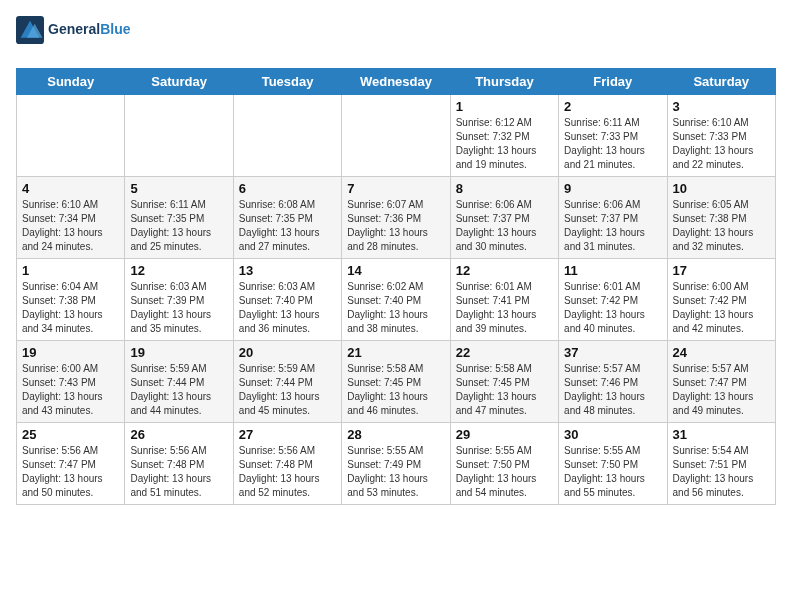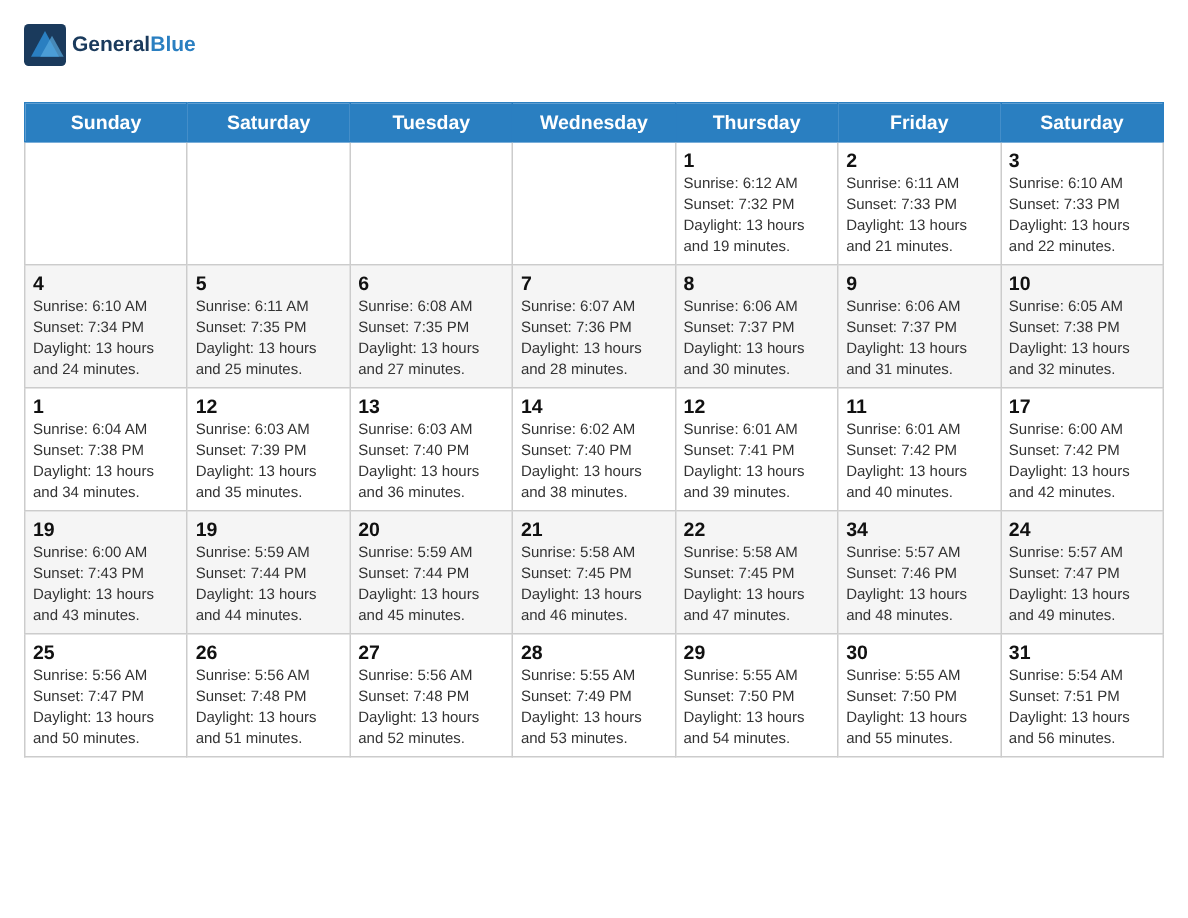--- a/index.html
+++ b/index.html
@@ -271,21 +271,21 @@
 and 46 minutes.</div>
         </td>
         <td>
           <div class="day-number">22</div>
           <div class="day-info" style="white-space: pre-line;">Sunrise: 5:58 AM
 Sunset: 7:45 PM
 Daylight: 13 hours
 and 47 minutes.</div>
         </td>
         <td>
-          <div class="day-number">34</div>
+          <div class="day-number">37</div>
           <div class="day-info" style="white-space: pre-line;">Sunrise: 5:57 AM
 Sunset: 7:46 PM
 Daylight: 13 hours
 and 48 minutes.</div>
         </td>
         <td>
           <div class="day-number">24</div>
           <div class="day-info" style="white-space: pre-line;">Sunrise: 5:57 AM
 Sunset: 7:47 PM
 Daylight: 13 hours

